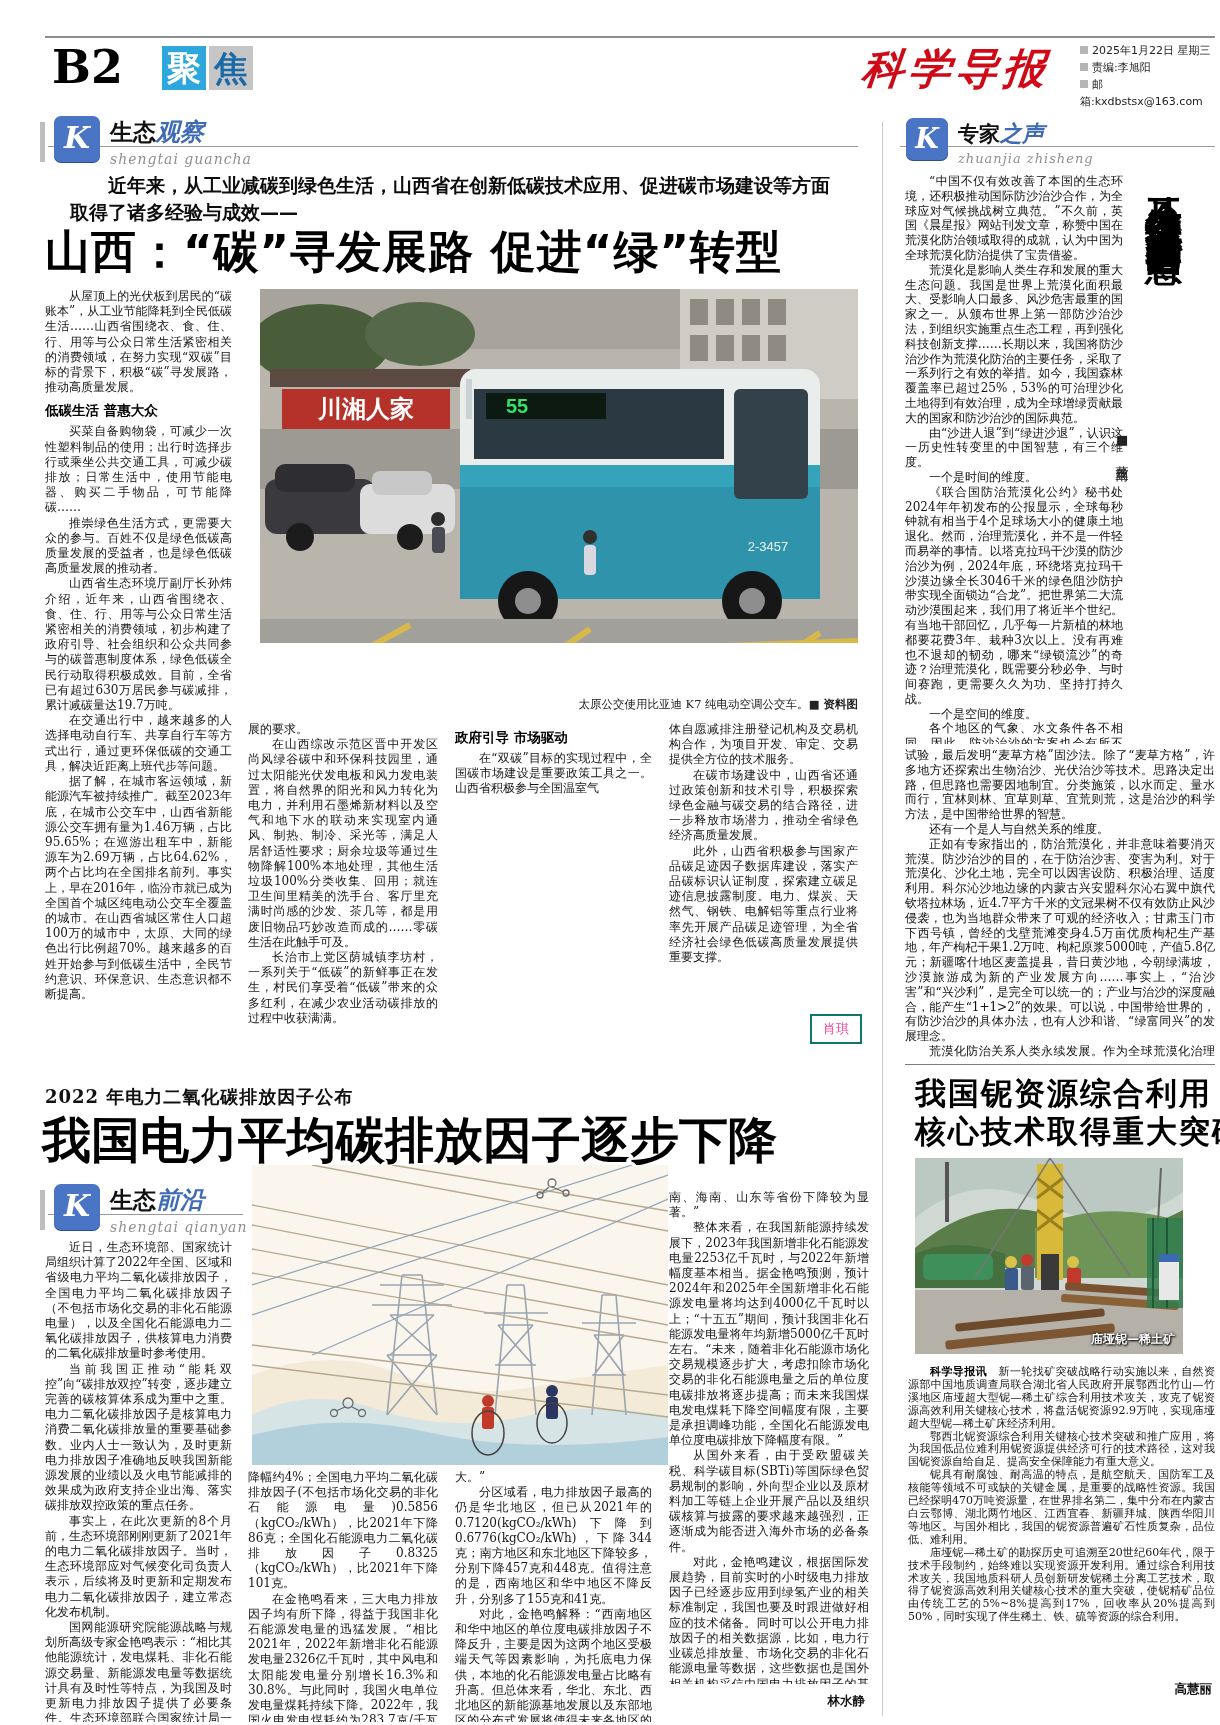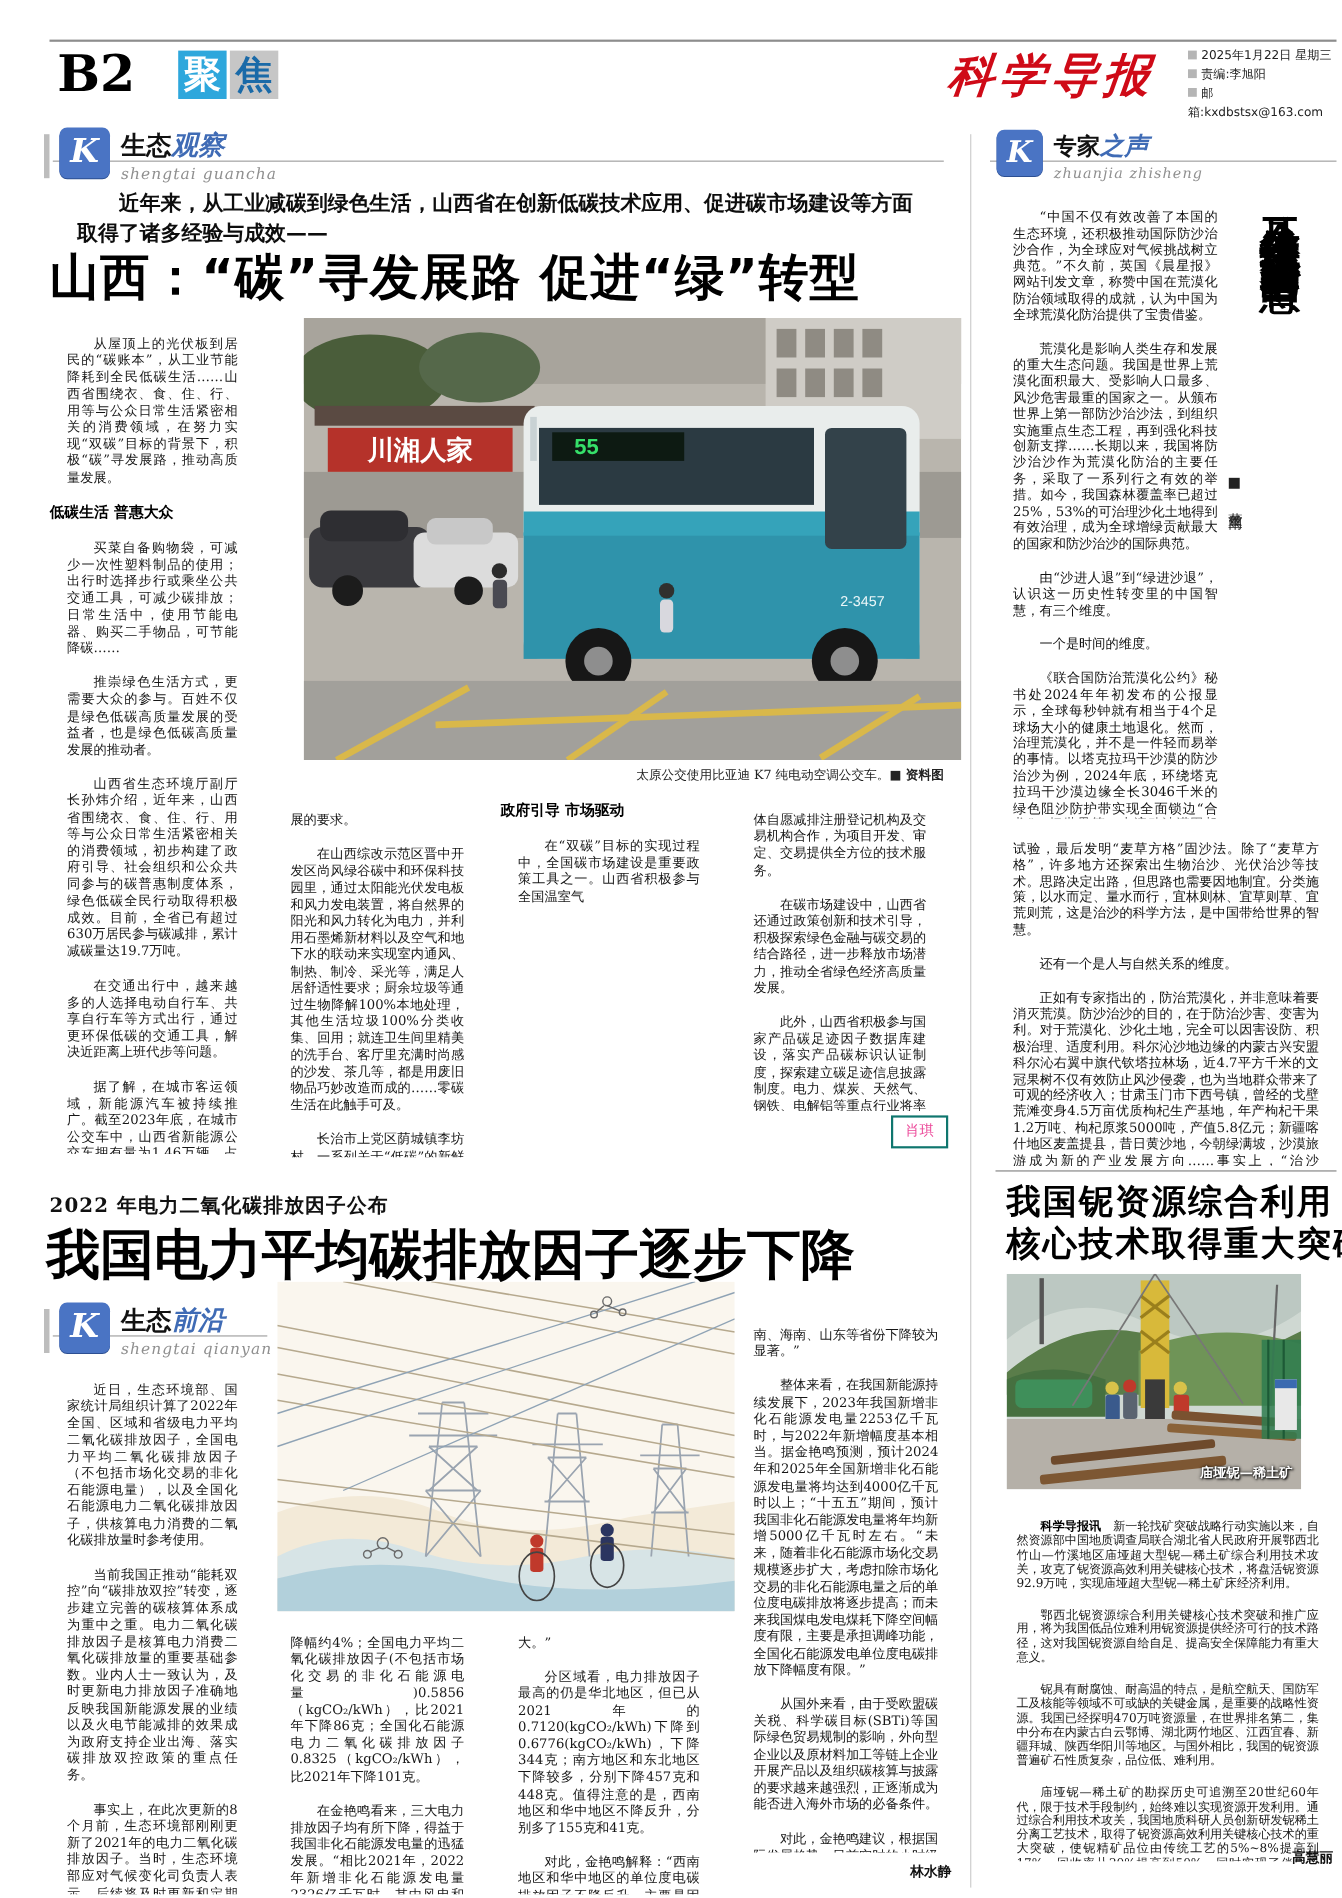--- a/index.html
+++ b/index.html
@@ -23,21 +23,21 @@
   .sec-title .script{font:bold italic 24px/1 "DejaVu Serif",serif;color:#3f6bb5;}
   .pinyin{font:italic 14px/1 "DejaVu Serif",serif;color:#8f8f8f;letter-spacing:1px;}
   .tick{position:absolute;width:5px;background:#bdbdbd;}
   
   .intro{font:900 19px/27px "DejaVu Sans",sans-serif;color:#0d0d0d;text-indent:2em;}
   .headline-main{font:900 45px/1.08 "DejaVu Sans",sans-serif;color:#000;letter-spacing:1px;white-space:nowrap;}
   .headline-bottom{font:900 49px/1 "DejaVu Sans",sans-serif;color:#000;white-space:nowrap;}
   .kicker{font:bold 18px/1 "DejaVu Serif",serif;color:#111;letter-spacing:1px;}
   .col{position:absolute;overflow:hidden;text-align:justify;
        font:12px/15.2px "DejaVu Serif",serif;color:#161616;}
-  .col p{margin:16px;text-indent:2em;}
+  .col p{margin:0;text-indent:2em;}
   .col p.cont{text-indent:0;}
   .col h4{margin:7px 0 5px;font:900 13.5px/17px "DejaVu Sans",sans-serif;text-indent:0;color:#000;}
   .col.kai{font:12px/14.8px "DejaVu Serif",serif;color:#101010;}
   .col.fang{font:11px/12.9px "DejaVu Serif",serif;}
   .caption{font:11.5px/15px "DejaVu Serif",serif;color:#222;text-align:right;}
   .byline-box{position:absolute;border:2px solid #0f766e;text-align:center;
               font:13px/26px "DejaVu Serif",serif;color:#ec4899;}
   .byline{position:absolute;font:bold 12.5px/14px "DejaVu Serif",serif;color:#111;text-align:right;}
   
   .vheadline{position:absolute;writing-mode:vertical-rl;font:900 37px/1.25 "DejaVu Sans",sans-serif;
@@ -80,21 +80,21 @@
   <div class="col" style="left:45px;top:289px;width:187px;height:760px;">
       <p>从屋顶上的光伏板到居民的“碳账本”，从工业节能降耗到全民低碳生活……山西省围绕衣、食、住、行、用等与公众日常生活紧密相关的消费领域，在努力实现“双碳”目标的背景下，积极“碳”寻发展路，推动高质量发展。</p>
       <h4>低碳生活 普惠大众</h4>
       <p>买菜自备购物袋，可减少一次性塑料制品的使用；出行时选择步行或乘坐公共交通工具，可减少碳排放；日常生活中，使用节能电器、购买二手物品，可节能降碳……</p>
       <p>推崇绿色生活方式，更需要大众的参与。百姓不仅是绿色低碳高质量发展的受益者，也是绿色低碳高质量发展的推动者。</p>
       <p>山西省生态环境厅副厅长孙炜介绍，近年来，山西省围绕衣、食、住、行、用等与公众日常生活紧密相关的消费领域，初步构建了政府引导、社会组织和公众共同参与的碳普惠制度体系，绿色低碳全民行动取得积极成效。目前，全省已有超过630万居民参与碳减排，累计减碳量达19.7万吨。</p>
       <p>在交通出行中，越来越多的人选择电动自行车、共享自行车等方式出行，通过更环保低碳的交通工具，解决近距离上班代步等问题。</p>
       <p>据了解，在城市客运领域，新能源汽车被持续推广。截至2023年底，在城市公交车中，山西省新能源公交车拥有量为1.46万辆，占比95.65%；在巡游出租车中，新能源车为2.69万辆，占比64.62%，两个占比均在全国排名前列。事实上，早在2016年，临汾市就已成为全国首个城区纯电动公交车全覆盖的城市。在山西省城区常住人口超100万的城市中，太原、大同的绿色出行比例超70%。越来越多的百姓开始参与到低碳生活中，全民节约意识、环保意识、生态意识都不断提高。</p>
     </div>
 
-  <div class="photo" style="left:276px;top:289px;width:598px;height:402px;">
+  <div class="photo" style="left:260px;top:289px;width:598px;height:354px;">
     <svg width="598" height="402" viewBox="0 0 598 402">
       <rect width="598" height="402" fill="#b9b5ad"></rect>
       <rect x="0" y="0" width="598" height="60" fill="#a8a49c"></rect>
       <rect x="420" y="0" width="178" height="110" fill="#cfccc6"></rect>
       <g fill="#8f8b83">
           <rect x="430" y="10" width="18" height="26"></rect>
           <rect x="456" y="10" width="18" height="26"></rect>
           <rect x="482" y="10" width="18" height="26"></rect>
           <rect x="508" y="10" width="18" height="26"></rect>
           <rect x="430" y="46" width="18" height="26"></rect>

